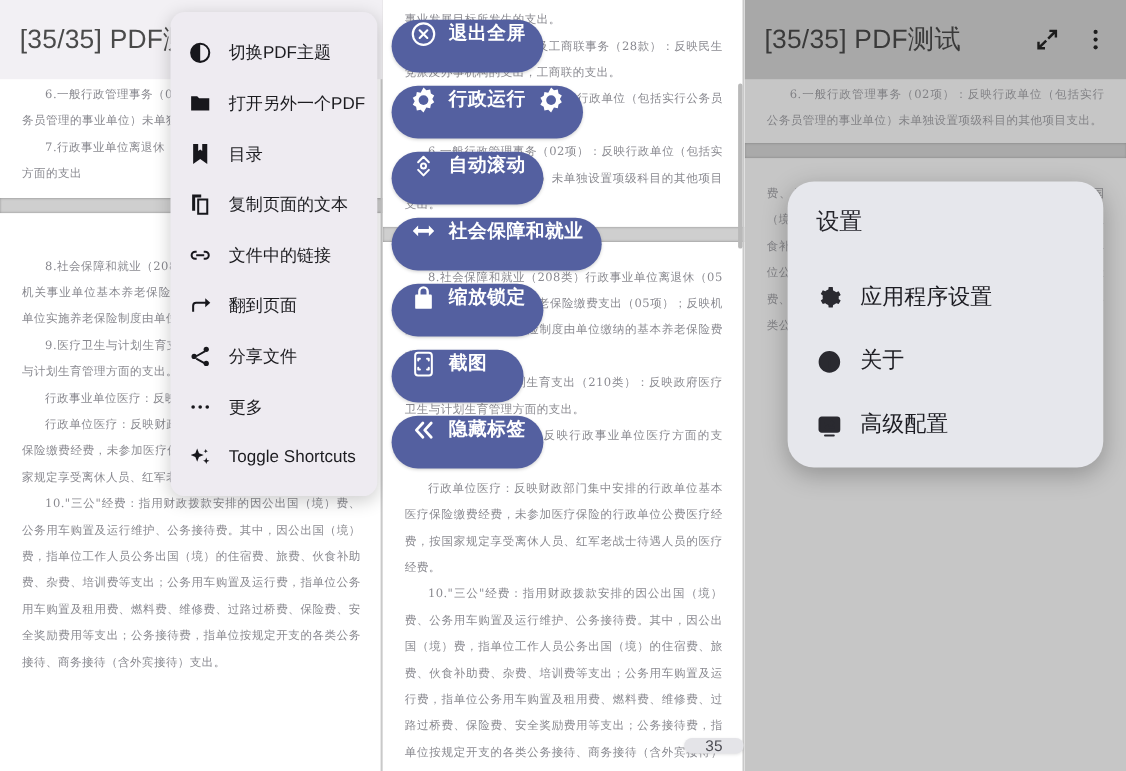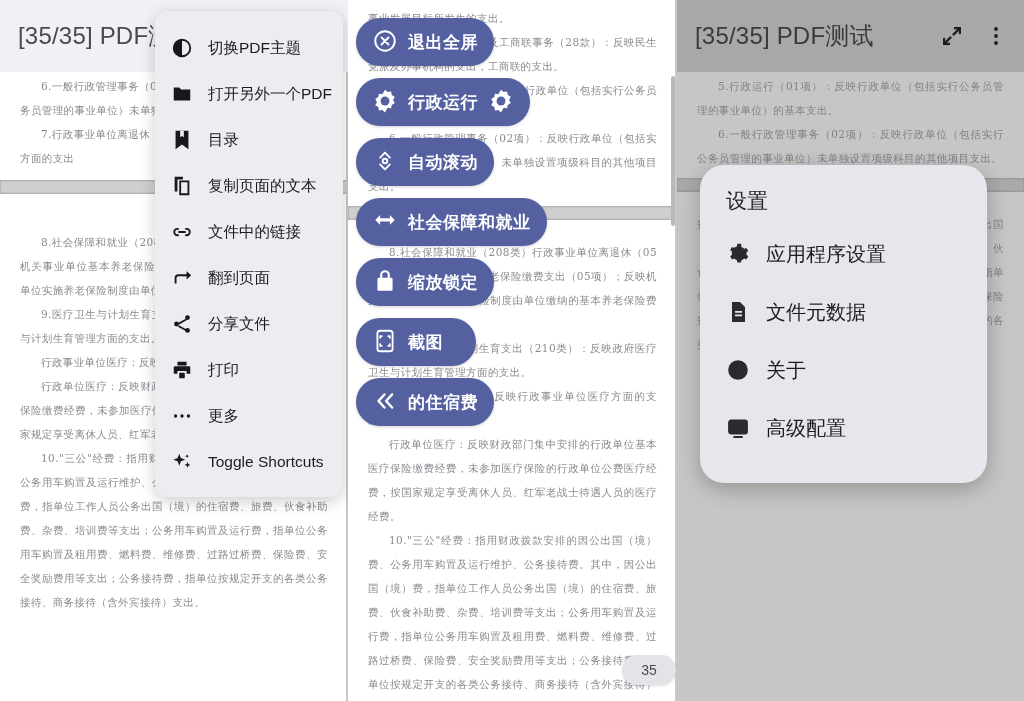--- a/index.html
+++ b/index.html
@@ -71,51 +71,51 @@
     display: flex; align-items: center; gap: 15px;
     height: 46px; padding: 0 16px; cursor: pointer; text-align: center;
   }
   .menu-ic { width: 22px; min-width: 22px; height: 22px; color: #17171c; display:block; }
   .menu-ic svg { width: 22px; height: 22px; display:block; fill: currentColor; }
   .menu-lbl { font-size: 15.5px; color: #1c1c20; white-space: nowrap; }
 
   
   #shortcut-pills { position: absolute; left: 8px; top: 18px; width: 180px; z-index: 9; }
   .pill {
-    display: flex; align-items: flex-end; gap: 10px;
+    display: flex; align-items: flex-start; gap: 10px;
     background: #5460a0; color: #ffffff;
     border-radius: 24px; height: 48px; margin-bottom: 12px;
-    padding: 12px 16px; width: max-content; min-width: 120px;
+    padding: 0 16px; width: max-content; min-width: 120px;
     box-shadow: 0 1px 3px rgba(0,0,0,.18); cursor: pointer;
   }
   .pill-ic { width: 26px; min-width: 26px; height: 26px; display: block; color:#fff; }
   .pill-ic svg { width: 26px; height: 26px; display:block; }
   .pill-lbl { font-size: 17px; font-weight: 700; letter-spacing: .5px; white-space: nowrap; }
 
   
   #settings-card {
-    position: absolute; left: 23px; top: 165px; width: 287px;
+    position: absolute; left: 39px; top: 165px; width: 287px;
     background: #e6e7ec; border-radius: 24px;
     box-shadow: 0 6px 22px rgba(0,0,0,.26);
     padding: 22px 0 26px 0; z-index: 10;
   }
   .settings-title { font-size: 21px; color: #25252b; padding: 0 26px 10px 26px; }
   .settings-item {
-    display: flex; align-items: center; gap: 16px;
+    display: flex; align-items: flex-end; gap: 16px;
     height: 58px; padding: 0 26px; cursor: pointer;
   }
   .set-ic { width: 24px; min-width: 24px; height: 24px; color: #2a2a30; display:block; }
   .set-ic svg { width: 24px; height: 24px; display:block; fill: currentColor; }
   .set-lbl { font-size: 20px; color: #1d1d23; white-space: nowrap; }
 
   
   #page-badge {
     position: absolute; left: 274px; bottom: 16px;
     background: #e4e4e8; color: #4b4b52;
-    border-radius: 16px; height: 30px; min-width: 54px;
+    border-radius: 16px; height: 14px; min-width: 54px;
     display: flex; align-items: center; justify-content: center;
     font-size: 14px; z-index: 8; box-shadow: 0 1px 3px rgba(0,0,0,.12);
   }
 </style>
 </head>
 <body>
 
 <div id="root">
 
   <div class="panel" id="panel-left">
@@ -206,28 +206,20 @@
             <svg viewBox="0 0 24 24">
               <circle cx="18" cy="5" r="2.6"></circle>
               <circle cx="6" cy="12" r="2.6"></circle>
               <circle cx="18" cy="19" r="2.6"></circle>
               <path d="M7.6 11l9-5 .9 1.7-9 5zM8.5 13.3l9 5-.9 1.7-9-5z"></path>
             </svg>
           </span>
         <span class="menu-lbl">分享文件</span>
       </div>
 
-      <div class="menu-item">
-        <span class="menu-ic">
-            <svg viewBox="0 0 24 24">
-              <path d="M7 3h10v4H7V3zM4 8h16a1 1 0 011 1v7h-4v-3H7v3H3V9a1 1 0 011-1zm5 7h6v6H9v-6z"></path>
-            </svg>
-          </span>
-        <span class="menu-lbl">打印</span>
-      </div>
 
 
       <div class="menu-item">
         <span class="menu-ic">
             <svg viewBox="0 0 24 24">
               <circle cx="5" cy="12" r="1.8"></circle>
               <circle cx="12" cy="12" r="1.8"></circle>
               <circle cx="19" cy="12" r="1.8"></circle>
             </svg>
           </span>
@@ -343,36 +335,35 @@
         <span class="pill-lbl">截图</span>
       </div>
 
       <div class="pill">
         <span class="pill-ic">
             <svg viewBox="0 0 24 24" fill="none" stroke="#fff" stroke-width="2.3" stroke-linecap="round" stroke-linejoin="round">
               <path d="M11.5 6L6 12l5.5 6"></path>
               <path d="M18.5 6L13 12l5.5 6"></path>
             </svg>
           </span>
-        <span class="pill-lbl">的住宿费</span>
+        <span class="pill-lbl">隐藏标签</span>
       </div>
 
     </div>
 
     <div id="page-badge">35</div>
   </div>
 
   <div class="panel-sep" style="left:675px;"></div>
 
   <div class="panel" id="panel-right">
 
     <div class="pdf-doc">
       <div class="pdf-page" style="padding-top:74px;padding-bottom:8px;">
         <div class="pdf-text">
-          <p>5.行政运行（01项）：反映行政单位（包括实行公务员管理的事业单位）的基本支出。</p>
           <p>6.一般行政管理事务（02项）：反映行政单位（包括实行公务员管理的事业单位）未单独设置项级科目的其他项目支出。</p>
         </div>
       </div>
       <div class="pdf-gap"></div>
       <div class="pdf-page" style="padding-top:20px;height:640px;">
         <div class="pdf-text">
           <p class="noind">费、公务用车购置及运行维护、公务接待费。其中，因公出国（境）费，指单位工作人员公务出国（境）的住宿费、旅费、伙食补助费、杂费、培训费等支出；公务用车购置及运行费，指单位公务用车购置及租用费、燃料费、维修费、过路过桥费、保险费、安全奖励费用等支出；公务接待费，指单位按规定开支的各类公务接待、商务接待（含外宾接待）支出。</p>
         </div>
       </div>
     </div>
@@ -403,29 +394,20 @@
       <div class="settings-item">
         <span class="set-ic">
             <svg viewBox="0 0 24 24">
               <path d="M12 8.2a3.8 3.8 0 100 7.6 3.8 3.8 0 000-7.6zm9.2 3.8c0-.6-.06-1.2-.17-1.76l2.02-1.5-2-3.46-2.36.93a9 9 0 00-3.03-1.76L15.3.9h-4l-.36 2.55a9 9 0 00-3.03 1.76L5.55 4.28l-2 3.46 2.02 1.5A9.4 9.4 0 005.4 11c0 .6.06 1.2.17 1.76l-2.02 1.5 2 3.46 2.36-.93a9 9 0 003.03 1.76l.36 2.55h4l.36-2.55a9 9 0 003.03-1.76l2.36.93 2-3.46-2.02-1.5c.1-.56.17-1.16.17-1.76z" transform="translate(0 0.6) scale(0.93) translate(0.9 0.4)"></path>
             </svg>
           </span>
         <span class="set-lbl">应用程序设置</span>
       </div>
 
 
-      <div class="settings-item">
-        <span class="set-ic">
-            <svg viewBox="0 0 24 24">
-              <path d="M6 2h8l5 5v15H6V2z"></path>
-              <path d="M9 11h7v1.8H9V11zm0 3.4h7v1.8H9v-1.8z" fill="#e6e7ec"></path>
-            </svg>
-          </span>
-        <span class="set-lbl">文件元数据</span>
-      </div>
 
       <div class="settings-item">
         <span class="set-ic">
             <svg viewBox="0 0 24 24" fill="none" stroke="#2a2a30" stroke-width="1.6">
               <circle cx="12" cy="12" r="9"></circle>
               <path d="M12 10.8V17" stroke-linecap="round"></path>
               <circle cx="12" cy="7.6" r="1" fill="#2a2a30" stroke="none"></circle>
             </svg>
           </span>
         <span class="set-lbl">关于</span>

